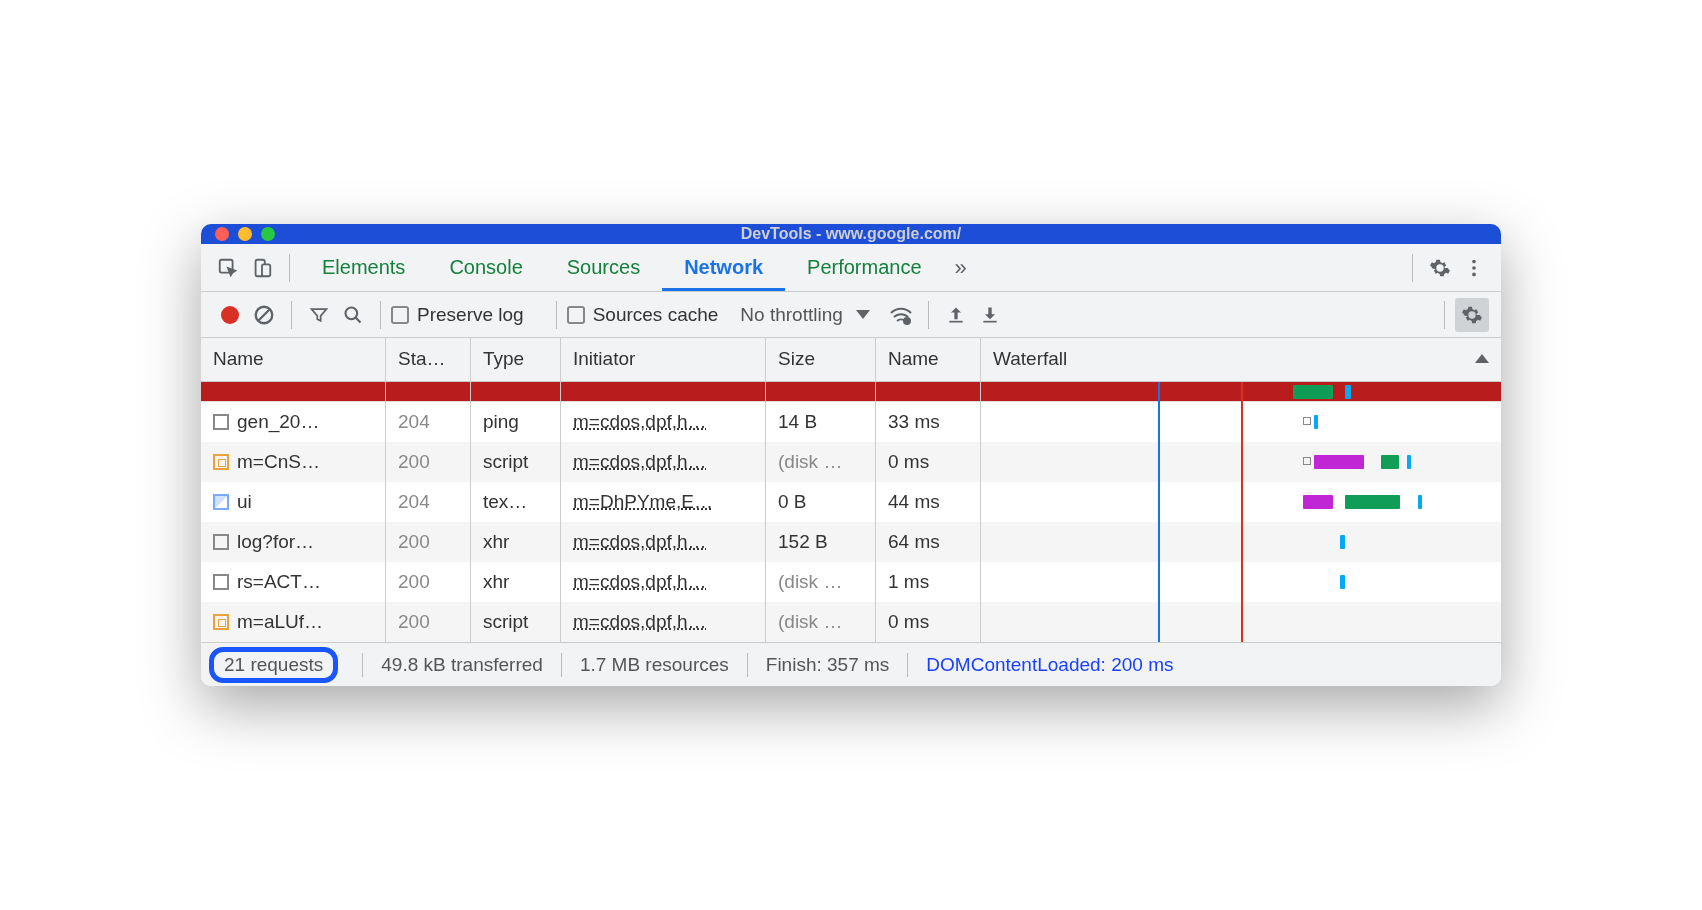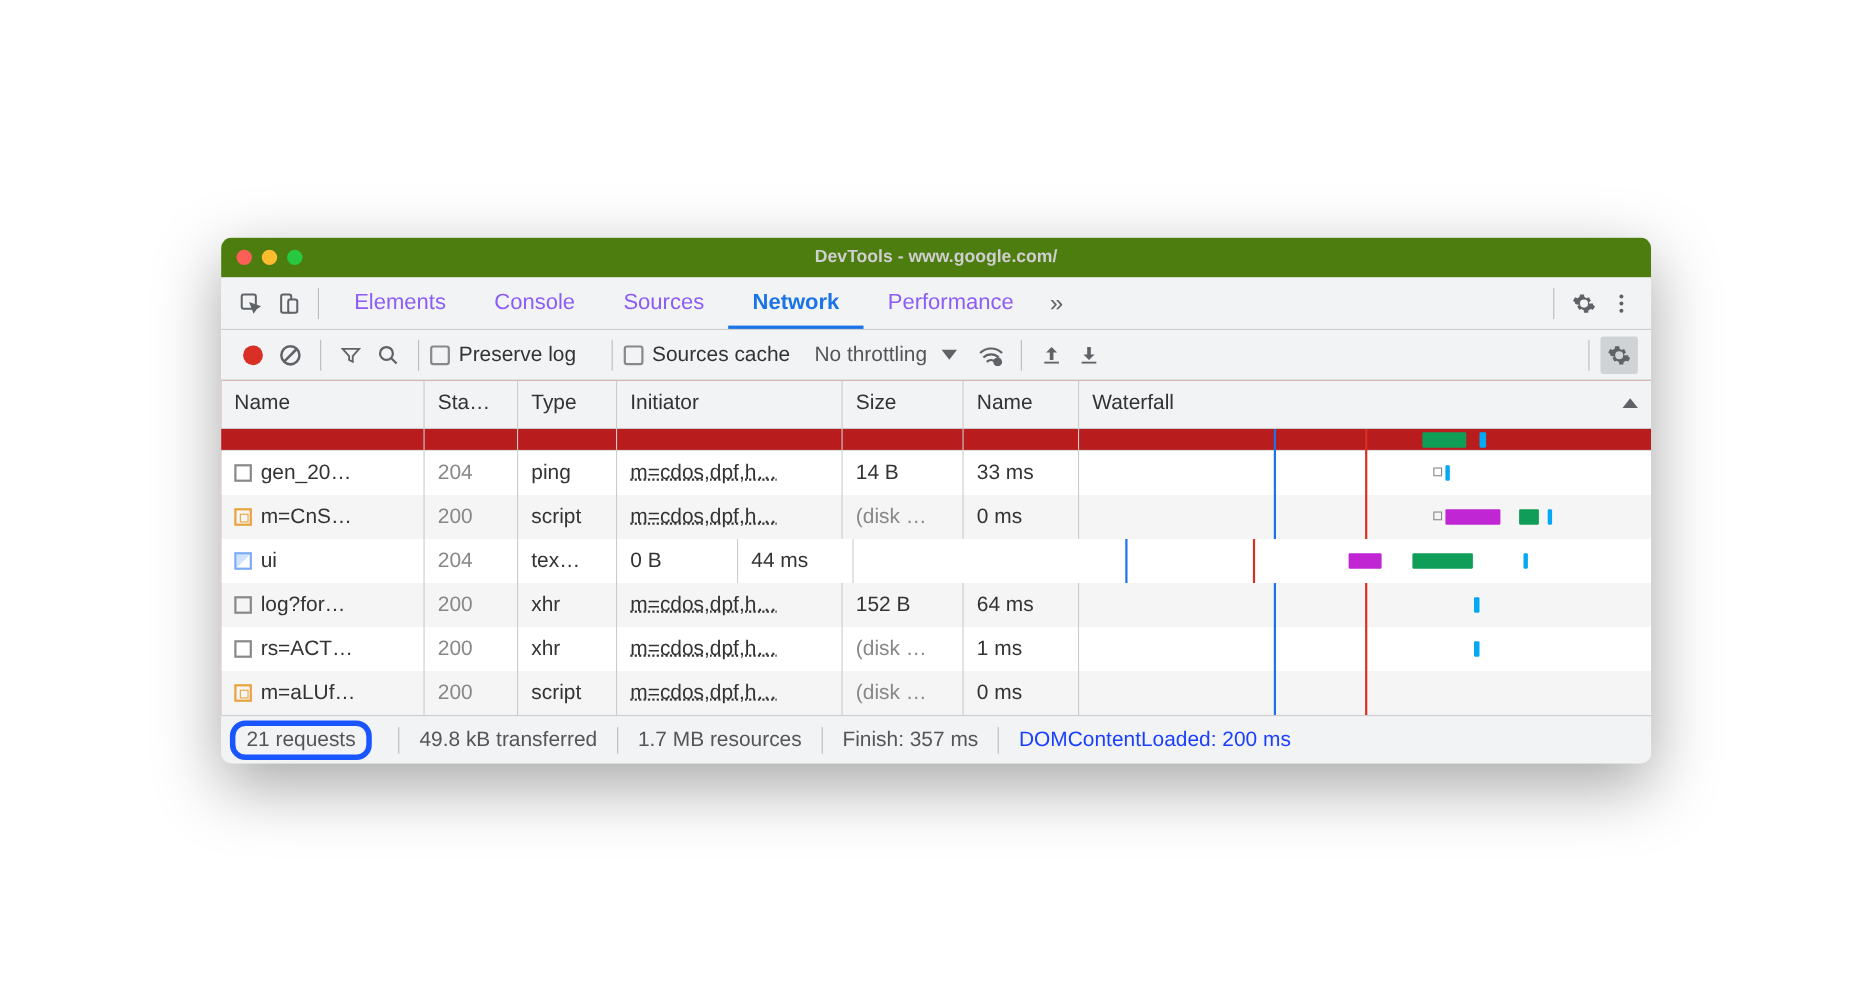--- a/index.html
+++ b/index.html
@@ -13,22 +13,22 @@
     height: 910px;
   }
   .window {
     width: 1300px;
     border-radius: 10px;
     overflow: hidden;
     box-shadow: 0 20px 60px rgba(0,0,0,0.35);
     background: #f1f3f4;
   }
   .titlebar {
-    background: #4d7c0f;
-    height: 36px;
+    background: #1d4ed8;
+    height: 20px;
     display: flex;
     align-items: center;
     padding: 0 14px;
     position: relative;
   }
   .traffic { display: flex; gap: 9px; }
   .dot { width: 14px; height: 14px; border-radius: 50%; }
   .dot.red { background: #ff5f57; }
   .dot.yellow { background: #febc2e; }
   .dot.green { background: #28c840; }
@@ -44,21 +44,21 @@
     align-items: center;
     height: 48px;
     background: #f1f3f4;
     border-bottom: 1px solid #ccc;
     padding: 0 10px;
     font-size: 20px;
     color: #555;
   }
   .icon-btn { width: 34px; height: 34px; display:flex; align-items:center; justify-content:center; cursor:pointer; color:#5f6368;}
   .sep { width:1px; height:28px; background:#bbb; margin: 0 10px; }
-  .tab { padding: 0 22px; height:100%; display:flex; align-items:center; cursor:pointer; color:#8b5cf6;}
+  .tab { padding: 0 22px; height:100%; display:flex; align-items:center; cursor:pointer; color:#15803d;}
   .tab.active { color:#1a73e8; border-bottom: 3px solid #1a73e8; padding-top:3px;font-weight:bold;}
   .spacer { flex:1; }
   .toolbar {
     display:flex; align-items:center; height:46px;
     background:#f1f3f4; border-bottom:1px solid #ccc;
     padding:0 12px; font-size:19px; color:#333;
   }
   .record-dot { width:18px; height:18px; border-radius:50%; background:#d93025; }
   .checkbox {
     width:18px; height:18px; border:2px solid #888; border-radius:3px; display:inline-block; margin-right:8px;
@@ -299,20 +299,23 @@
             <div class="wf-bar wf-cyan" style="left:82%;width:4px;"></div>
           </div>
         </div>
         <div class="row">
     <div class="col col-name">
             <span class="file-icon image"></span>
             <span>ui</span>
           </div>
     <div class="col col-status grey-text">204</div>
     <div class="col col-type">tex…</div>
+    <div class="col col-initiator">
+            <span class="initiator-link">m=DhPYme,E…</span>
+          </div>
     <div class="col col-size ">0 B</div>
     <div class="col col-time">44 ms</div>
     <div class="col waterfall-area">
             <div class="vline-blue" style="left:34%;"></div>
             <div class="vline-red" style="left:50%;"></div>
             <div class="wf-bar wf-magenta" style="left:62%;width:30px;"></div>
             <div class="wf-bar wf-green" style="left:70%;width:55px;"></div>
             <div class="wf-bar wf-cyan" style="left:84%;width:4px;"></div>
           </div>
         </div>

